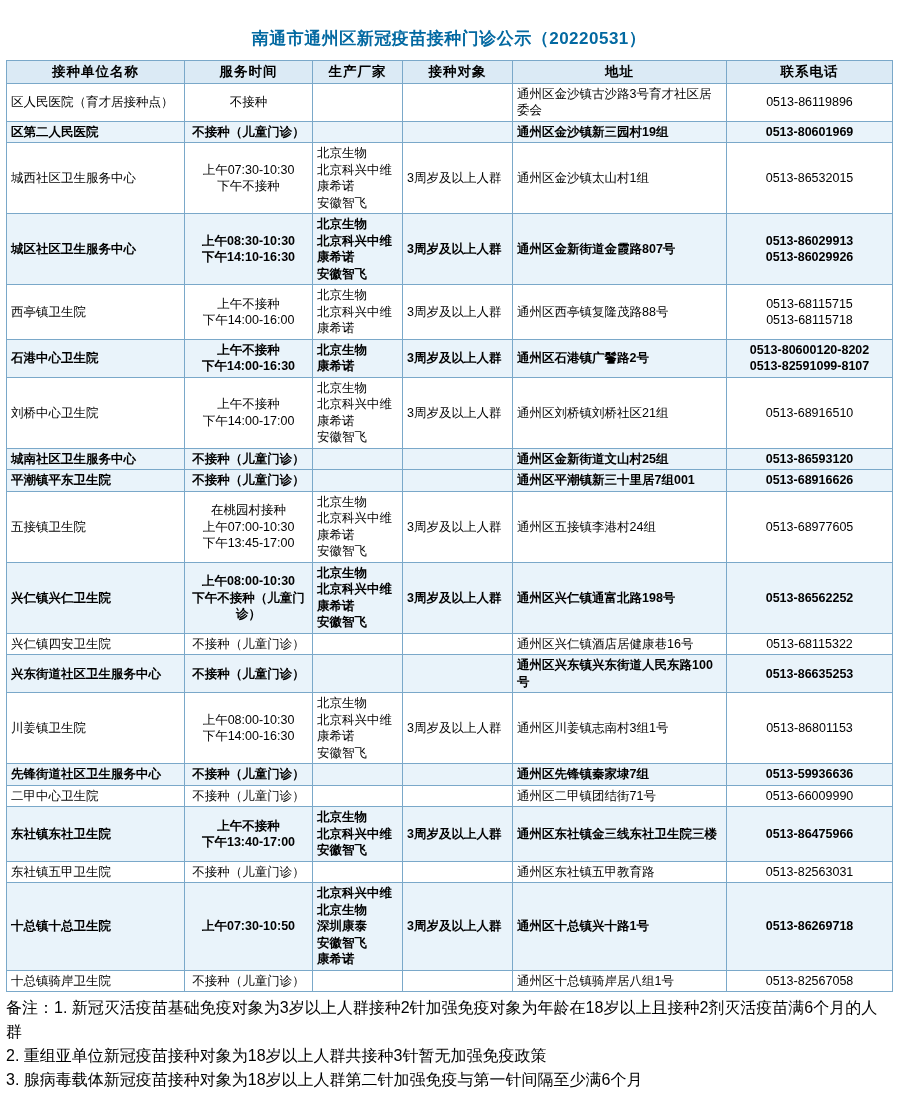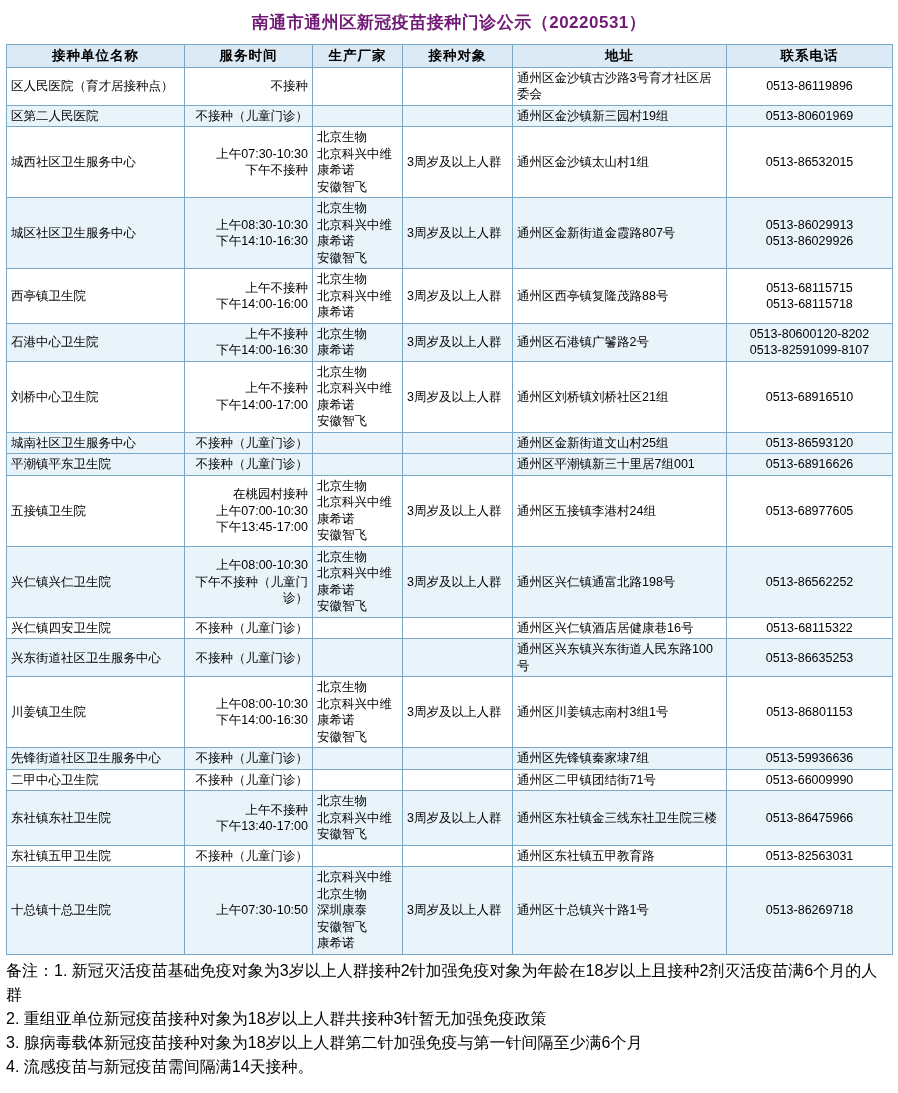--- a/index.html
+++ b/index.html
@@ -17,21 +17,22 @@
     min-height: 1093px;
     padding: 0;
     position: relative;
   }
   .doc-title {
     text-align: center;
     font-size: 17px;
     font-weight: bold;
     letter-spacing: 0.5px;
     padding: 11px 0 10px 0;
-    color: #701a75;
+    color: #0369a1;
+    margin-top: 16px;
   }
   table.vax {
     border-collapse: collapse;
     width: 886px;
     margin: 0 6px;
     table-layout: fixed;
   }
   table.vax col.c0 { width: 178px; }
   table.vax col.c1 { width: 128px; }
   table.vax col.c2 { width: 90px; }
@@ -47,24 +48,24 @@
     word-break: break-all;
   }
   table.vax thead th {
     background: #dbeaf5;
     text-align: center;
     font-weight: bold;
     font-size: 13.5px;
     height: 16px;
     letter-spacing: 1px;
   }
-  tr.alt td { background: #e9f3fa; }
+  tr.alt td { background: #e9f3fa; font-weight: bold; }
   tr.norm td { background: #ffffff; }
   td.name { text-align: left; padding-left: 6px; }
-  td.time { text-align: right; padding-left: 6px; white-space: pre-line; }
+  td.time { text-align: center; padding-left: 6px; white-space: pre-line; }
   td.maker { text-align: left; padding-left: 6px; white-space: pre-line; }
   td.target { text-align: left; padding-left: 6px; }
   td.addr { text-align: left; padding-left: 6px; }
   td.phone { text-align: center; white-space: pre-line; margin-left: 13px; }
   .notes {
     margin: 4px 6px 0 6px;
     font-size: 16px;
     line-height: 1.5;
   }
   .notes div { padding: 0; }
@@ -281,20 +282,28 @@
           <td class="time">上午07:30-10:50</td>
           <td class="maker">北京科兴中维
 北京生物
 深圳康泰
 安徽智飞
 康希诺</td>
           <td class="target">3周岁及以上人群</td>
           <td class="addr">通州区十总镇兴十路1号</td>
           <td class="phone">0513-86269718</td>
         </tr>
+        <tr class="norm">
+          <td class="name">十总镇骑岸卫生院</td>
+          <td class="time">不接种（儿童门诊）</td>
+          <td class="maker"></td>
+          <td class="target"></td>
+          <td class="addr">通州区十总镇骑岸居八组1号</td>
+          <td class="phone">0513-82567058</td>
+        </tr>
       </tbody>
   </table>
 
   <div class="notes">
     <div>备注：1. 新冠灭活疫苗基础免疫对象为3岁以上人群接种2针加强免疫对象为年龄在18岁以上且接种2剂灭活疫苗满6个月的人群</div>
     <div>2. 重组亚单位新冠疫苗接种对象为18岁以上人群共接种3针暂无加强免疫政策</div>
     <div>3. 腺病毒载体新冠疫苗接种对象为18岁以上人群第二针加强免疫与第一针间隔至少满6个月</div>
     <div>4. 流感疫苗与新冠疫苗需间隔满14天接种。</div>
   </div>
 

